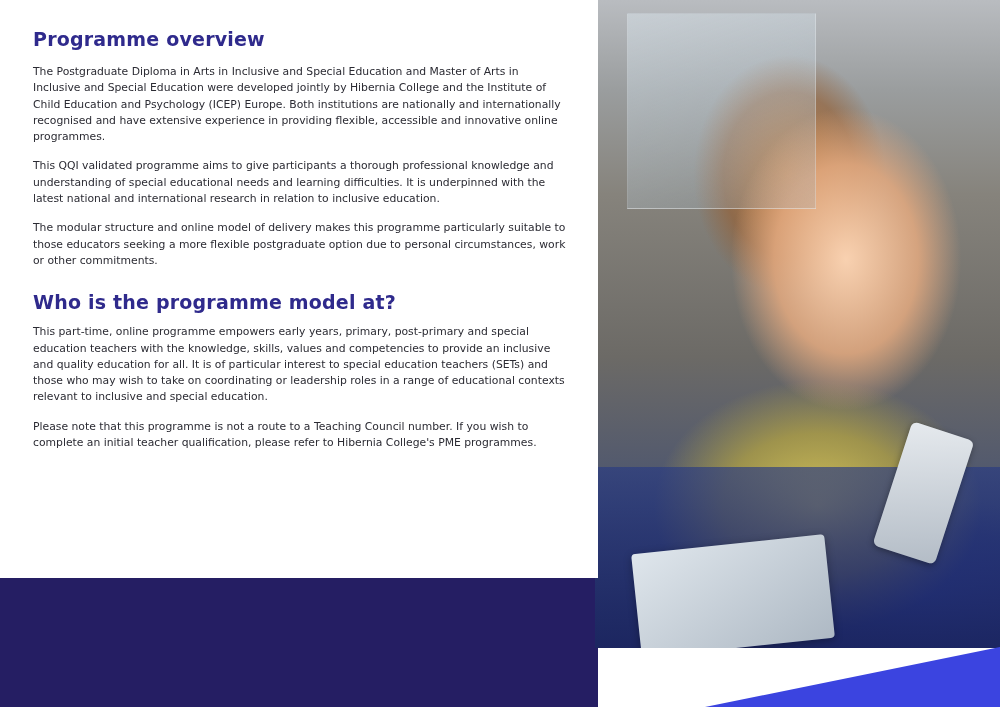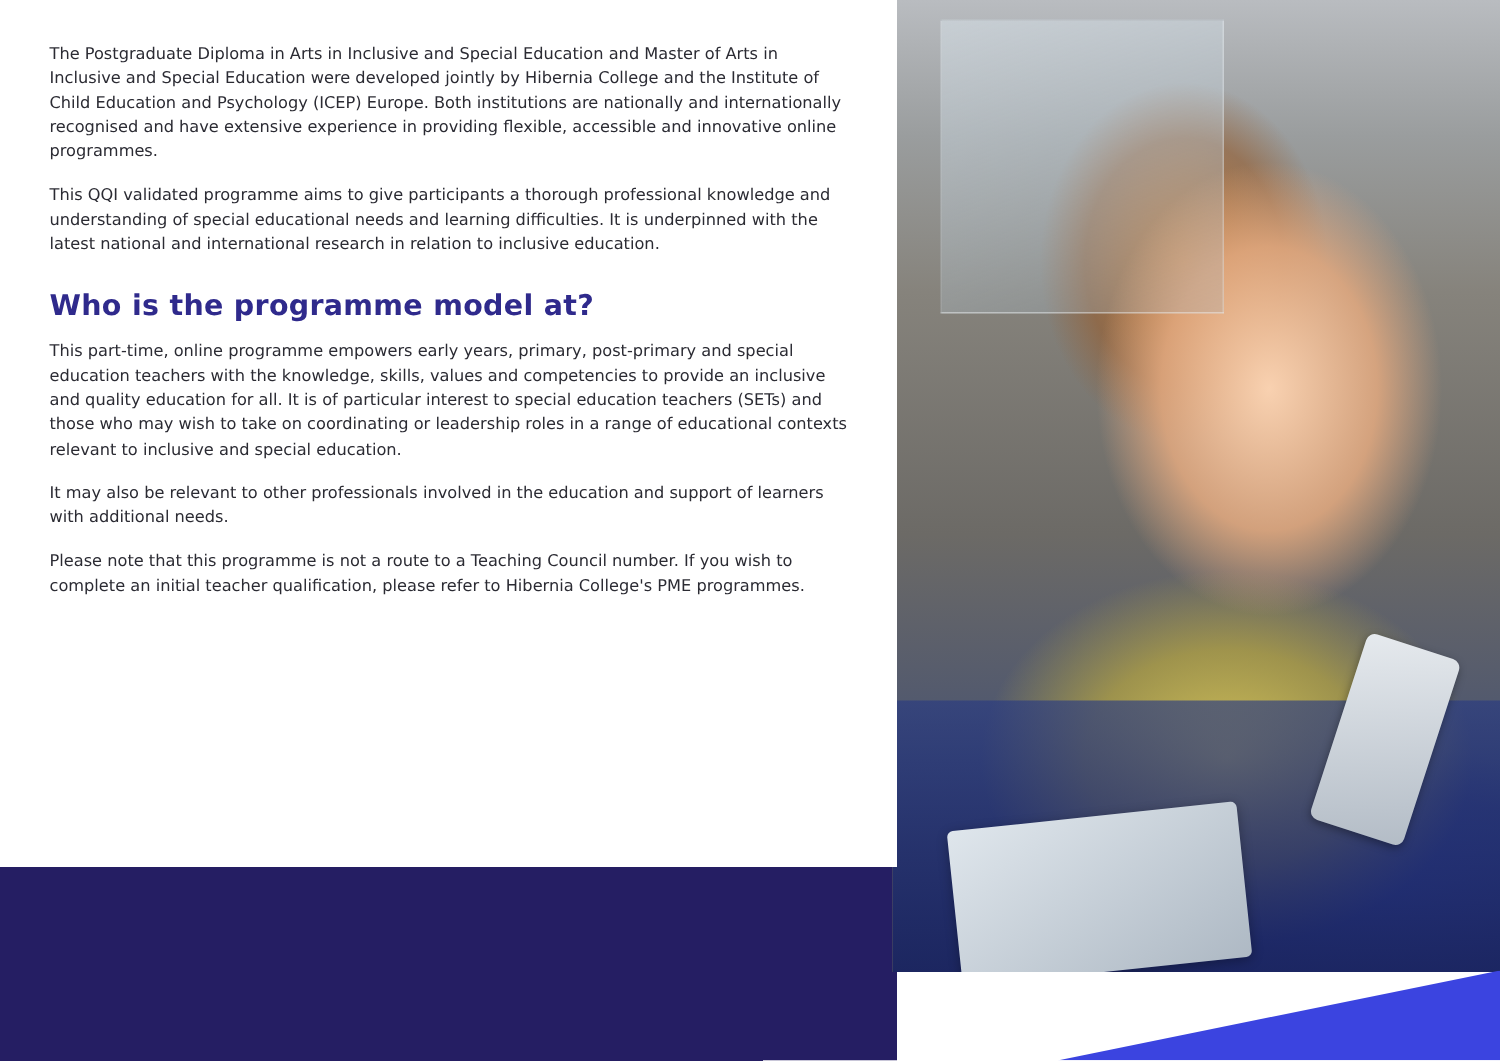--- a/index.html
+++ b/index.html
@@ -160,24 +160,25 @@
   </div>
 
   <div class="accent-triangle">
     <svg width="405" height="60" viewBox="0 0 405 60" xmlns="http://www.w3.org/2000/svg" aria-hidden="true">
       <polygon points="405,0 405,60 110,60" fill="#3b44e0"></polygon>
     </svg>
   </div>
 
   <div class="content">
 
+    <h2 class="heading">Programme overview</h2>
 
     <p class="body-text">The Postgraduate Diploma in Arts in Inclusive and Special Education and Master of Arts in Inclusive and Special Education were developed jointly by Hibernia College and the Institute of Child Education and Psychology (ICEP) Europe. Both institutions are nationally and internationally recognised and have extensive experience in providing flexible, accessible and innovative online programmes.</p>
     <p class="body-text">This QQI validated programme aims to give participants a thorough professional knowledge and understanding of special educational needs and learning difficulties. It is underpinned with the latest national and international research in relation to inclusive education.</p>
+    <p class="body-text">The modular structure and online model of delivery makes this programme particularly suitable to those educators seeking a more flexible postgraduate option due to personal circumstances, work or other commitments.</p>
 
     <h2 class="heading second">Who is the programme model at?</h2>
 
     <p class="body-text">This part-time, online programme empowers early years, primary, post-primary and special education teachers with the knowledge, skills, values and competencies to provide an inclusive and quality education for all. It is of particular interest to special education teachers (SETs) and those who may wish to take on coordinating or leadership roles in a range of educational contexts relevant to inclusive and special education.</p>
-    <p class="body-text">It may also be relevant to other professionals involved in the education and support of learners with additional needs.</p>
     <p class="body-text italic">Please note that this programme is not a route to a Teaching Council number. If you wish to complete an initial teacher qualification, please refer to Hibernia College's PME programmes.</p>
 
   </div>
 </div>
 
 </body></html>

